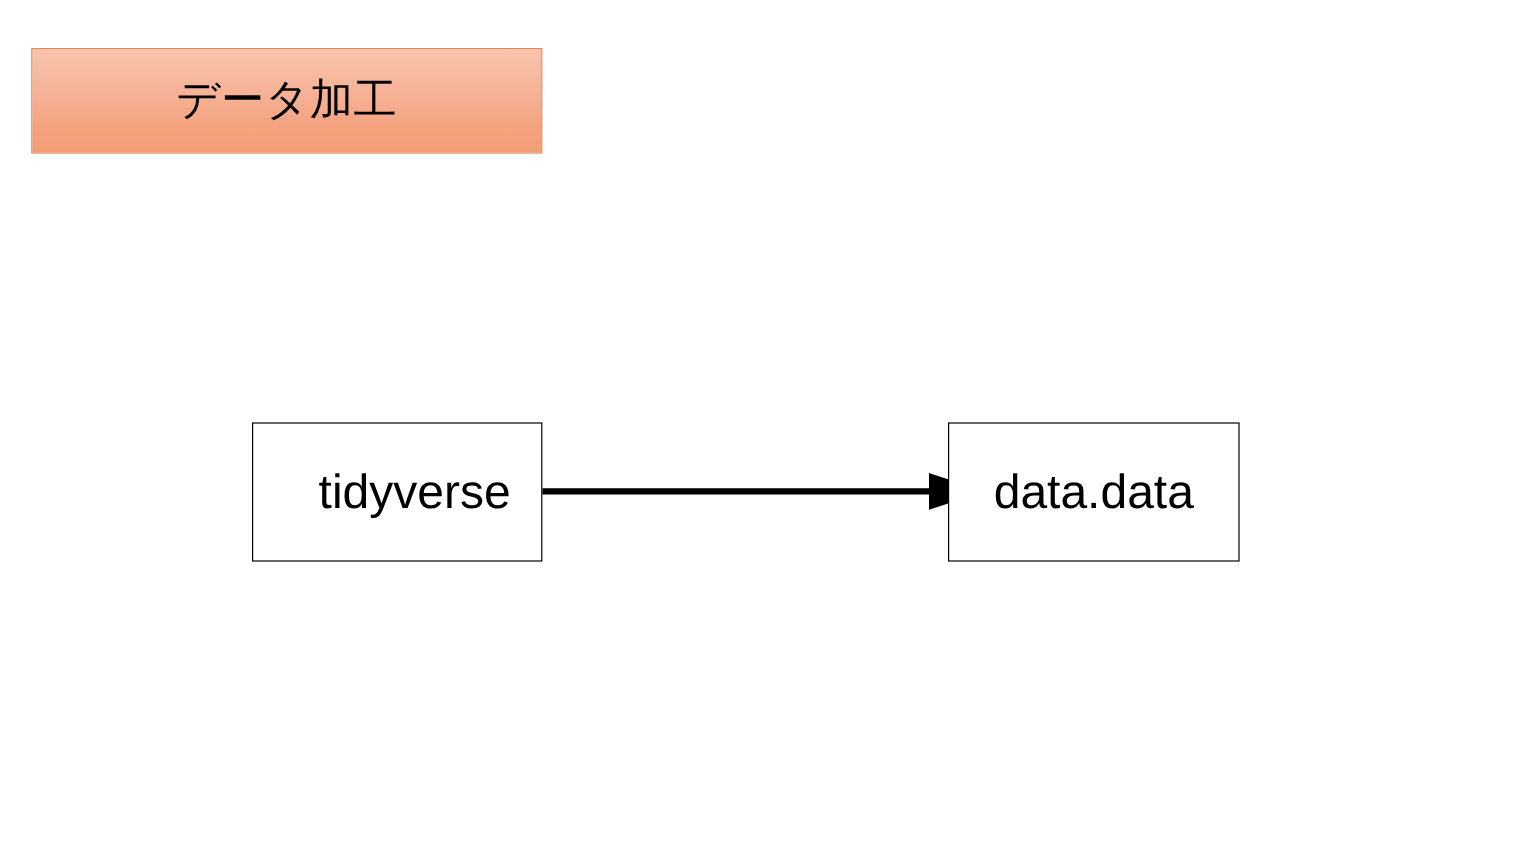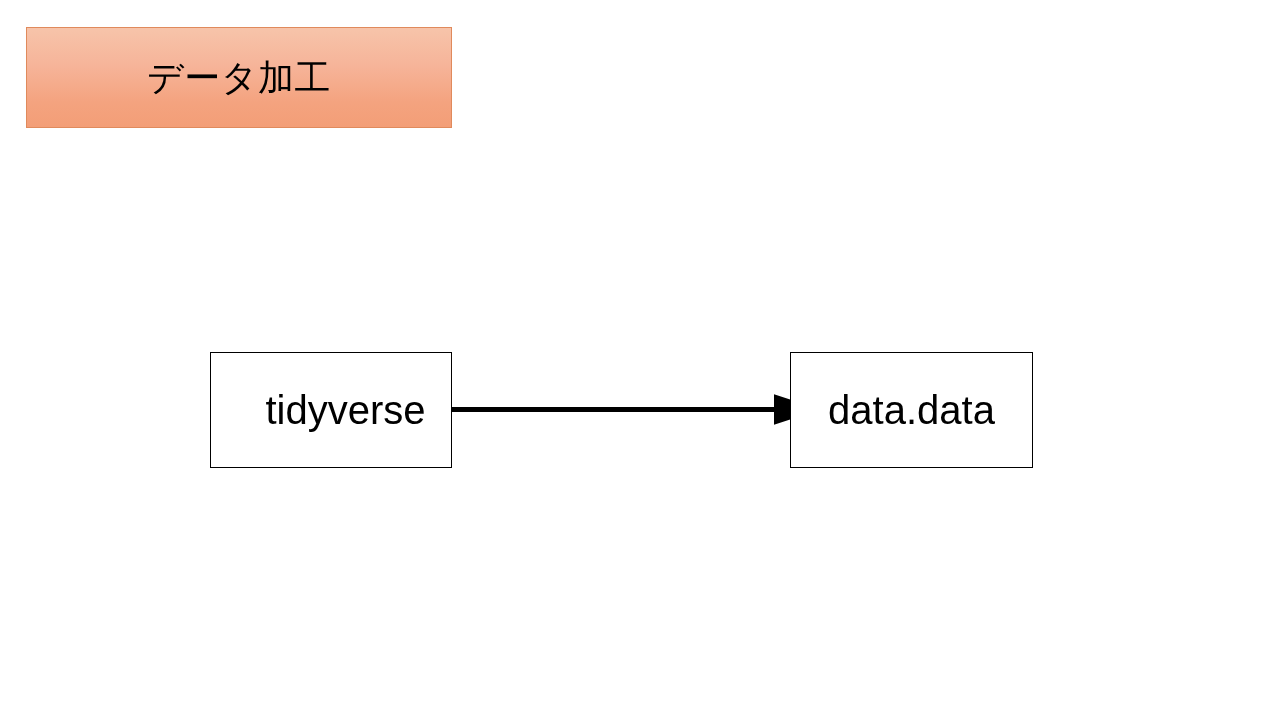--- a/index.html
+++ b/index.html
@@ -17,23 +17,23 @@
     width: 1280px;
     height: 720px;
     background: #ffffff;
     overflow: hidden;
   }
 
   
   .title-banner {
     position: absolute;
     left: 26px;
-    top: 27px;
+    top: 40px;
     width: 426px;
-    height: 101px;
+    height: 88px;
     box-sizing: border-box;
     border: 1px solid #e08a5c;
     background: linear-gradient(to bottom, #f7c4aa 0%, #f6b499 38%, #f4a37f 75%, #f39e77 100%);
     display: flex;
     align-items: center;
     justify-content: center;
   }
   .title-banner-text {
     font-family: "DejaVu Sans", "Liberation Sans", sans-serif;
     font-size: 36px;

